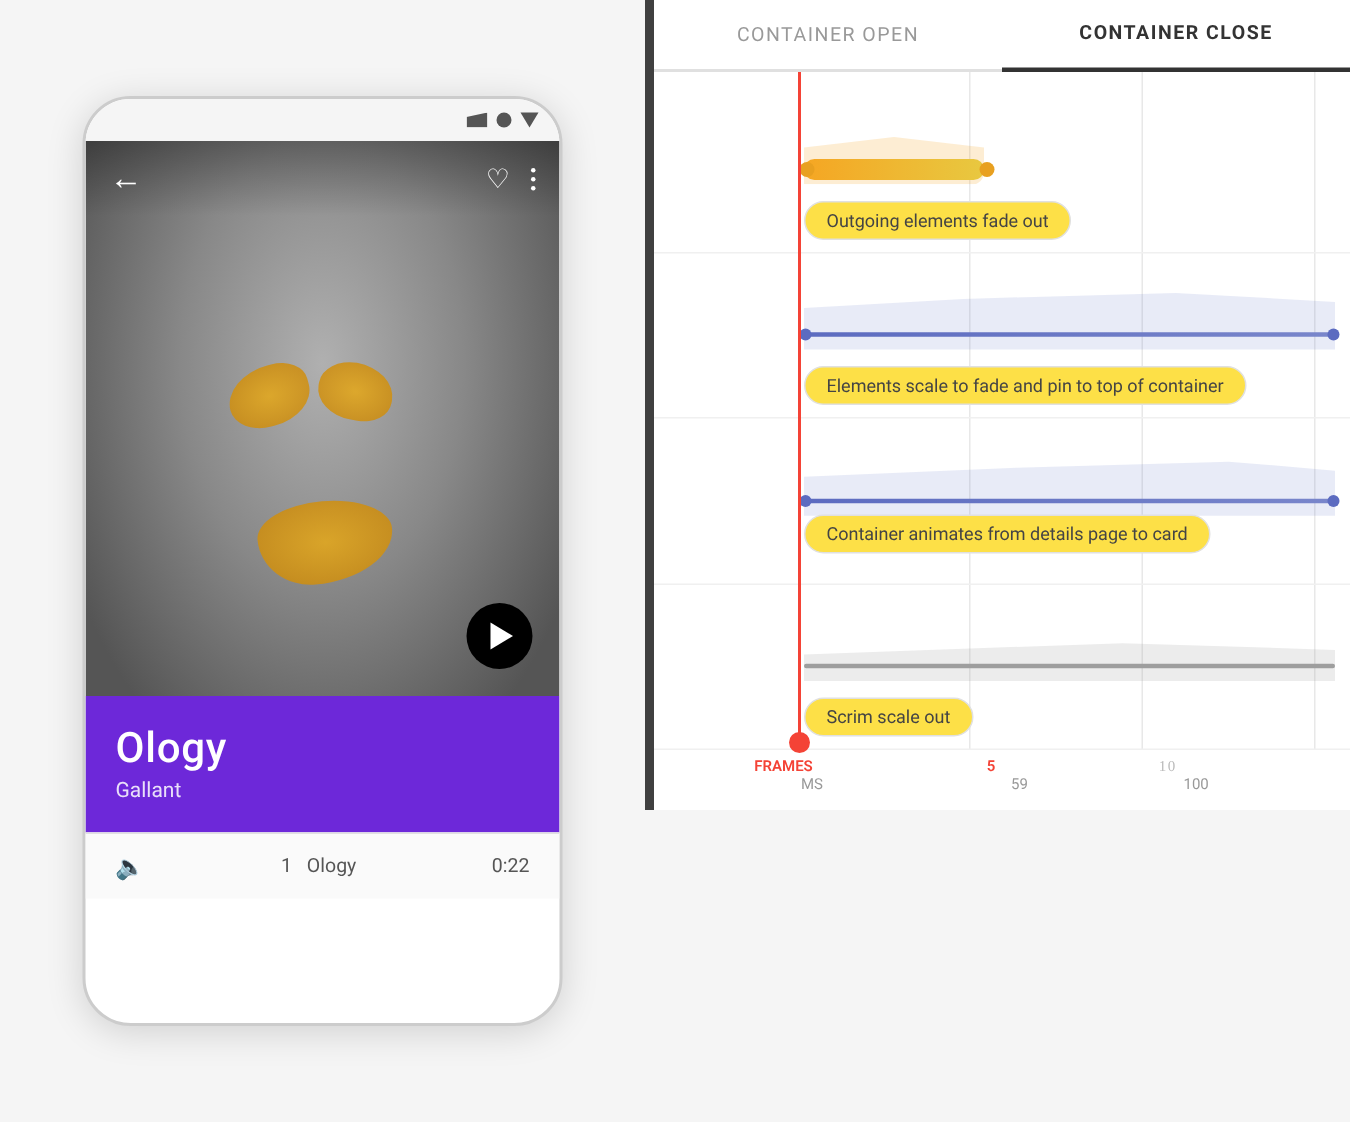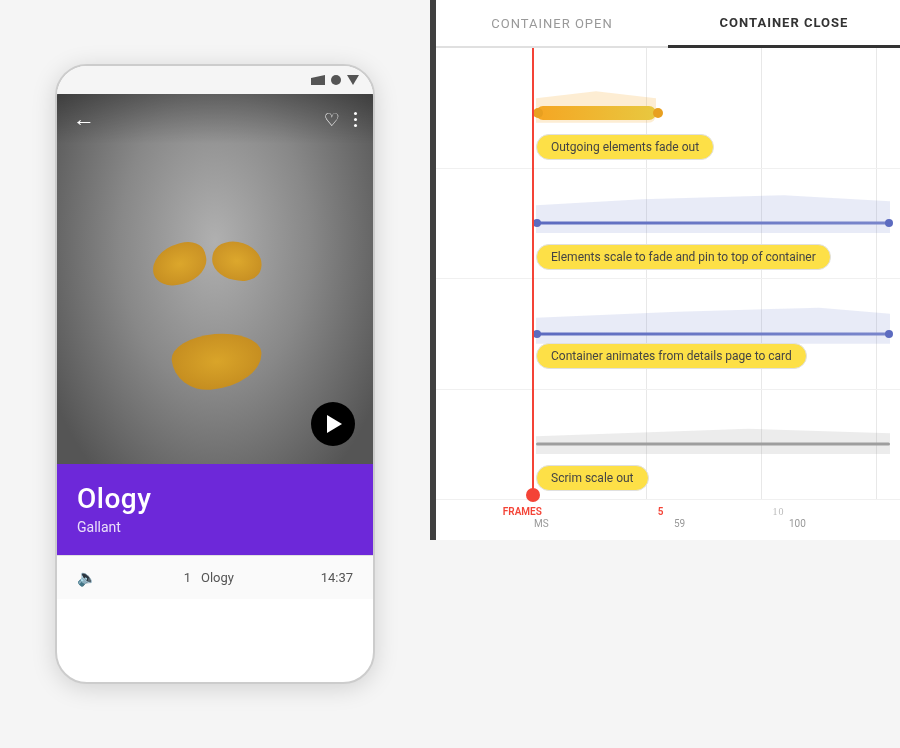--- a/index.html
+++ b/index.html
@@ -596,21 +596,21 @@
         <div class="song-title">Ology</div>
         <div class="artist-name">Gallant</div>
       </div>
 
       <div class="phone-bottom-bar">
         <span class="volume-icon">🔈</span>
         <div class="track-info">
           <span>1</span>
           <span>Ology</span>
         </div>
-        <span class="track-time">14:37</span>
+        <span class="track-time">0:22</span>
       </div>
     </div>
   </div>
 </div>
 
 <div class="right-panel">
 
   <div class="timeline-header">
     <div class="tab-container-open">CONTAINER OPEN</div>
     <div class="tab-container-close">CONTAINER CLOSE</div>

